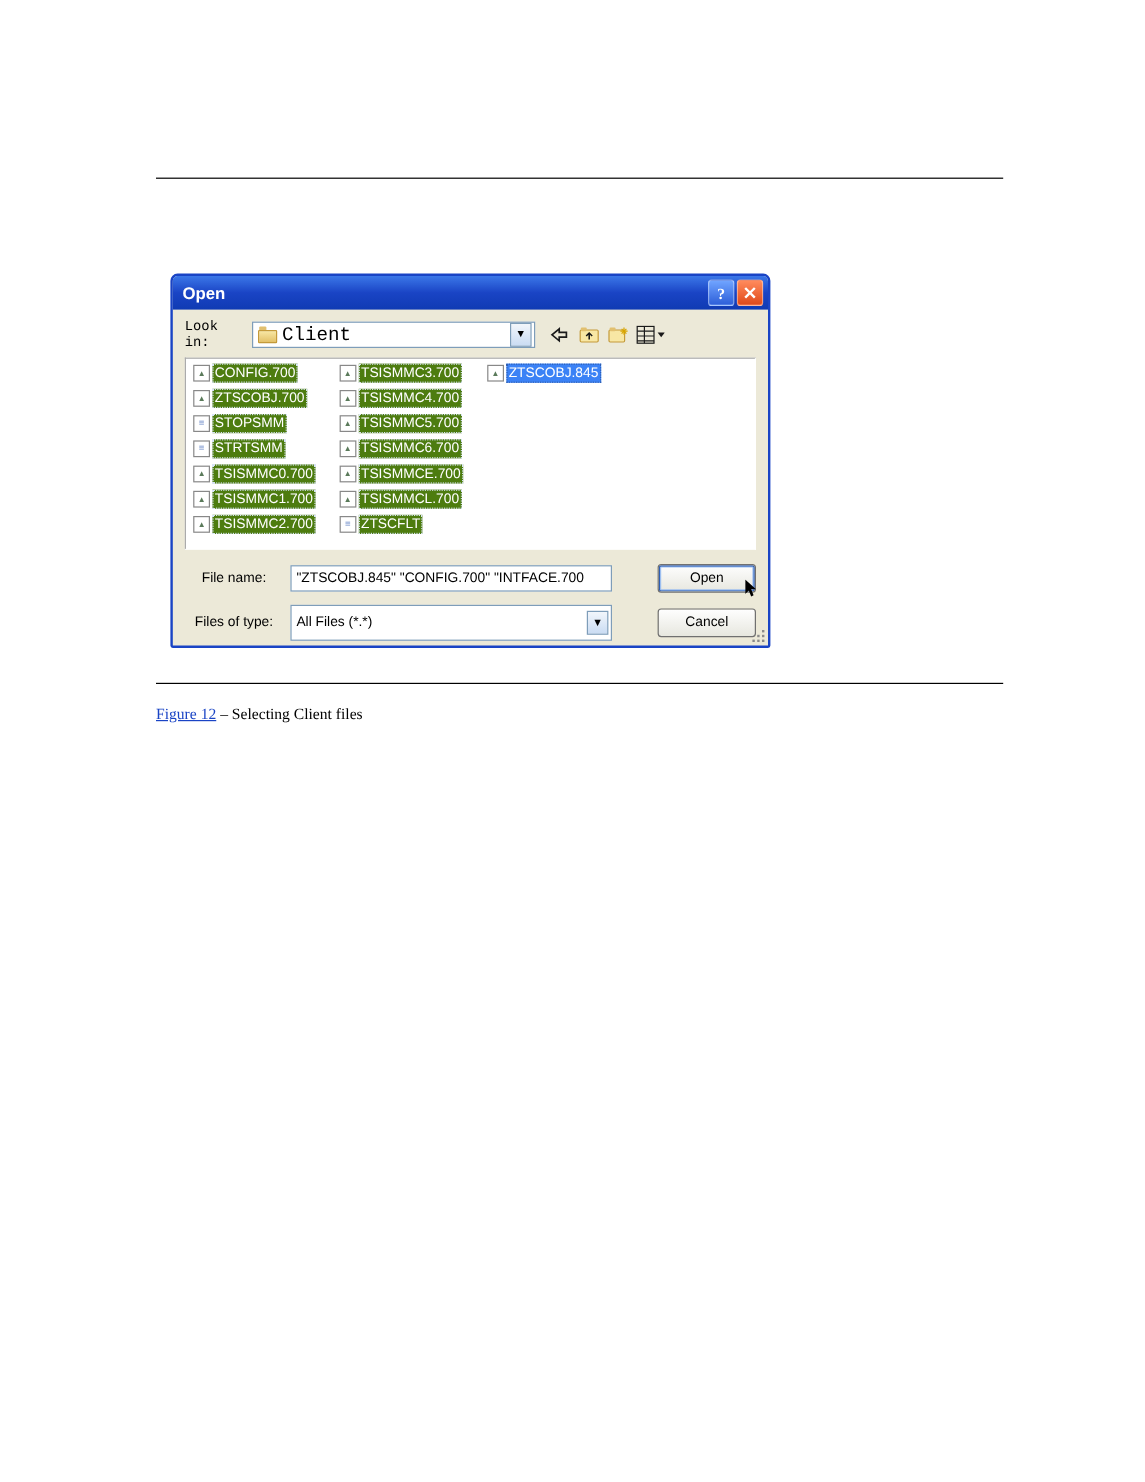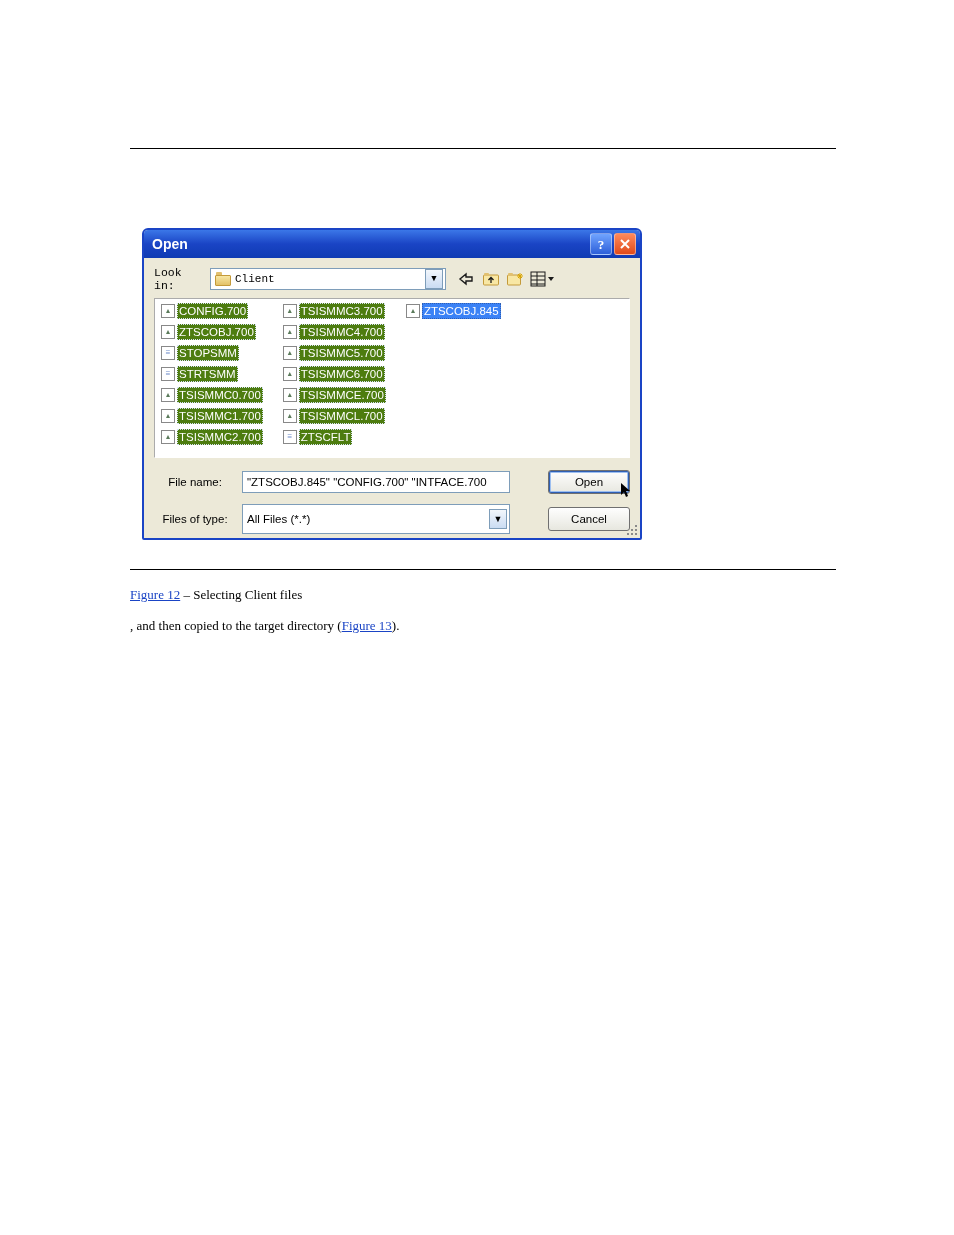--- a/index.html
+++ b/index.html
@@ -46,21 +46,21 @@
   .lookin-label { width: 50px; font-size: 11.5px; }
   .lookin-combo {
     flex: 0 0 236px; height: 22px;
     border: 1px solid #7e9db9; background: #fff;
     display: flex; align-items: center; padding: 0 2px 0 4px;
     position: relative;
   }
   .folder-icon { width: 16px; height: 14px; margin-right: 4px; position: relative; }
   .folder-icon .tab { position: absolute; left: 1px; top: 0; width: 6px; height: 3px; background: #e2c06f; border-radius: 1px 1px 0 0; }
   .folder-icon .body { position: absolute; left: 0; top: 3px; width: 16px; height: 11px; background: linear-gradient(#f8e7a4,#e3c168); border: 1px solid #c49a3a; border-radius: 1px; }
-  .combo-text { flex: 1; font-size: 11px; }
+  .combo-text { flex: 1; font-size: 16px; }
   .combo-arrow { width: 18px; height: 20px; background: linear-gradient(#f2f6fb,#cadcf3); border: 1px solid #7e9db9; display:flex; align-items:center; justify-content:center; font-size:9px; }
 
   .nav-icons { display: flex; align-items: center; gap: 6px; margin-left: 6px; }
   .nav-icons svg { display: block; }
 
   .file-area {
     border: 1px inset #fff;
     background: #fff;
     height: 160px;
     padding: 4px 6px;
@@ -312,17 +312,14 @@
         <span></span>
         <span></span>
   </div>
 </div>
 
 <div class="hr-mid"></div>
 
 <div class="snippet1">
   <span class="link">Figure 12</span><span> – Selecting Client files</span>
 </div>
-<div class="snippet2">
-  <span>, and then copied to the target directory (</span><span class="link">Figure 13</span><span>).</span>
+
 </div>
 
-</div>
-
 </body></html>

